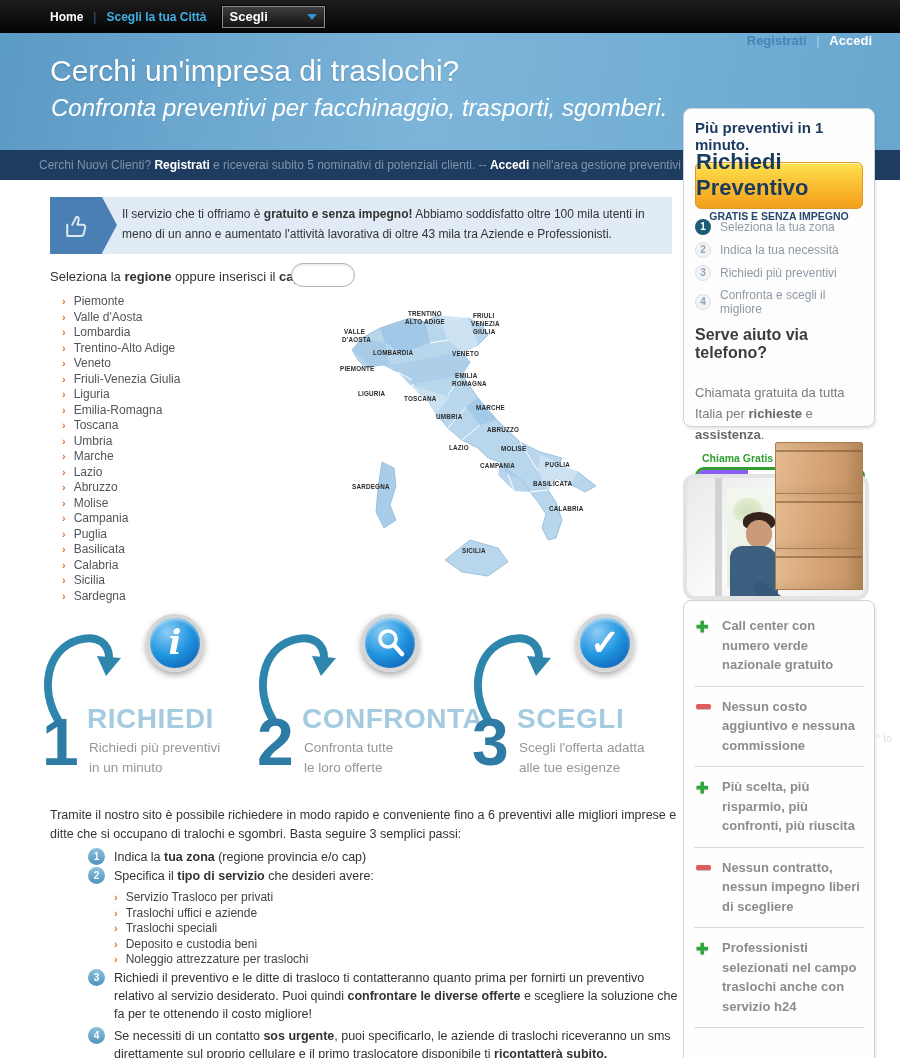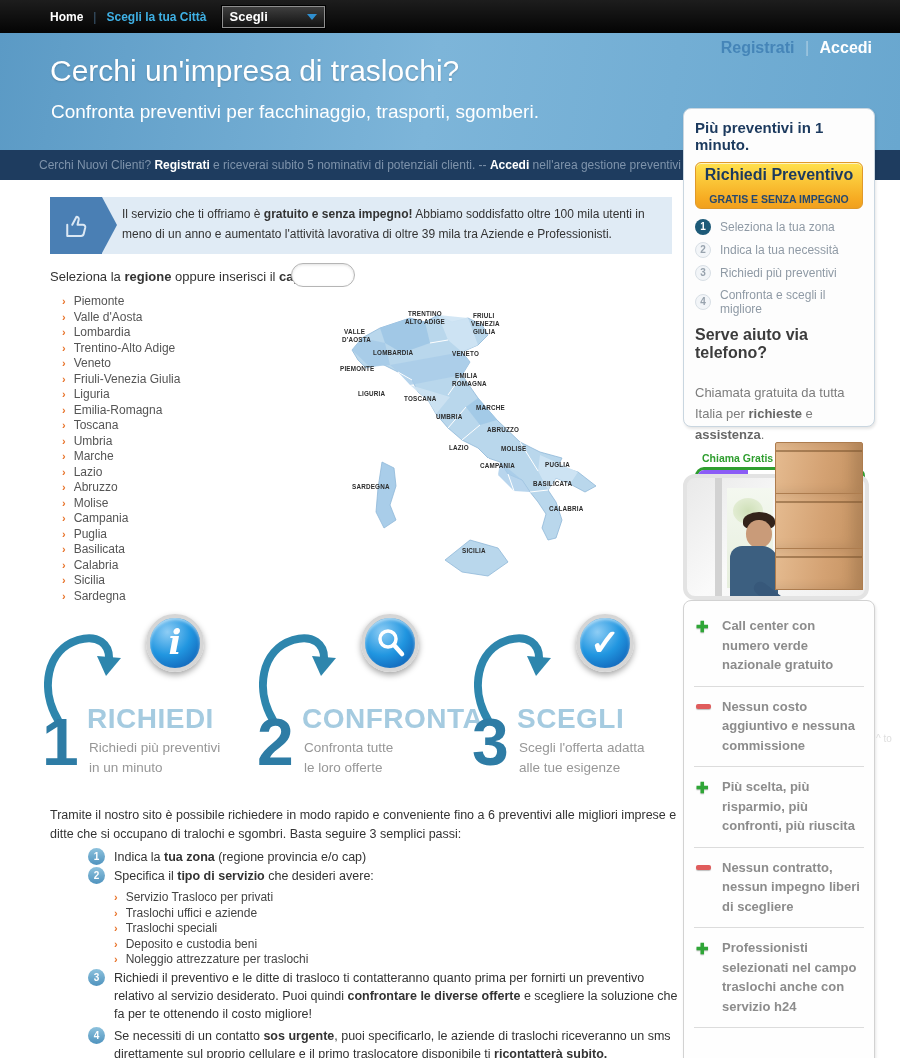--- a/index.html
+++ b/index.html
@@ -17,27 +17,27 @@
                 background:linear-gradient(#3e3e3e,#121212); border:1px solid #8f8f8f;
                 box-shadow:0 0 0 1px #000; display:flex; align-items:center;
                 justify-content:space-between; padding:0 7px; cursor:pointer; }
   .cityselect .lbl { color:#fff; font-weight:bold; font-size:13px; }
   .caret-dn { width:0; height:0; border-left:5px solid transparent;
               border-right:5px solid transparent; border-top:6px solid #2f8fd0; }
 
   
   .bluehead { position:absolute; top:33px; left:0; width:900px; height:117px;
               background:linear-gradient(100deg,#5b9ac5 0%,#7db5d9 48%,#69a7cf 100%); }
-  .account { position:absolute; top:6px; right:28px; font-size:16px;margin-left:36px; }
+  .account { position:absolute; top:0; right:28px; font-size:13px;margin-left:36px; }
   .account .reg { color:#4585b8; font-weight:bold; cursor:pointer; }
   .account .adiv { color:#a8cbe2; margin:0 6px; }
   .account .log { color:#fff; font-weight:bold; cursor:pointer; }
   .htitle { position:absolute; left:50px; top:21px; color:#fff; font-size:30px;
             text-shadow:0 1px 2px rgba(0,0,0,0.18); }
-  .hsub { position:absolute; left:51px; top:68px; color:#fff; font-size:19px; }
+  .hsub { position:absolute; left:51px; top:61px; color:#fff; font-size:24px;font-style:italic; }
 
   
   .navstrip { position:absolute; top:150px; left:0; width:900px; height:30px; background:#1e3c5f; }
   .ns-inner { width:720px; text-align:center; line-height:30px; font-size:12px; color:#7e93ab; }
   .ns-inner b { color:#fff; cursor:pointer; }
 
   
   .promo { position:absolute; left:50px; top:197px; width:622px; height:57px; background:#e0ebf5; }
   .ticon { position:absolute; left:0; top:0; width:52px; height:57px; background:#4a7fb4;
            display:flex; align-items:center; justify-content:center; }
@@ -90,21 +90,21 @@
   
   .sb1 { position:absolute; left:683px; top:108px; width:192px; height:319px; background:#fdfdfd;
          border:1px solid #c9d6e0; border-radius:8px; box-shadow:1px 2px 3px rgba(0,0,0,0.10);
          padding:10px 11px; }
   .sbtitle { font-size:15px; font-weight:bold; color:#1c3a5e; }
   .cta { margin-top:9px; width:100%; height:47px;
          background:linear-gradient(#ffe14d,#f6ab22 80%,#f0a01e);
          border:1px solid #e0992a; border-radius:6px; display:flex; flex-direction:column;
          align-items:center; justify-content:center; cursor:pointer;
          box-shadow:inset 0 1px 0 rgba(255,255,255,0.65); }
-  .cta .l1 { font-size:16px; font-weight:bold; color:#1c3a5e; }
+  .cta .l1 { font-size:22px; font-weight:bold; color:#1c3a5e; }
   .cta .l2 { font-size:10.5px; font-weight:bold; color:#27496e; margin-top:9px; }
   .sbsteps { margin:10px 0 0; padding:0; list-style:none; }
   .sbsteps li { display:flex; align-items:center; margin-bottom:7px; font-size:12px; color:#8f9aa5; }
   .scirc { width:16px; height:16px; border-radius:50%; margin-right:9px; flex:0 0 16px;
            text-align:center; font-size:10px; font-weight:bold; line-height:16px; }
   .scirc.active { background:#1d5a78; color:#fff; }
   .scirc.idle { background:#f2f5f8; border:1px solid #d8dfe5; color:#97a2ad; line-height:14px; }
   .phead { margin-top:10px; font-size:16px; font-weight:bold; color:#3c3c3c; }
   .ptext2 { margin-top:21px; font-size:13px; color:#7c7c7c; line-height:1.6; }
   .ptext2 b { color:#676767; }
@@ -193,21 +193,21 @@
   <div class="navstrip">
     <div class="ns-inner"><span>Cerchi Nuovi Clienti? </span><b>Registrati</b><span> e riceverai subito 5 nominativi di potenziali clienti. -- </span><b>Accedi</b><span> nell'area gestione preventivi</span></div>
   </div>
 
   <div class="promo">
     <div class="ticon">
       <svg width="30" height="30" viewBox="0 0 24 24" fill="none" stroke="#dbe8f4" stroke-width="1.6" stroke-linejoin="round" stroke-linecap="round">
         <path d="M5 11 v9 M5 20 h11 c1.2 0 2-.8 2.2-1.8 l1.2-5 c.2-1-.6-2.2-1.8-2.2 h-4.4 l1-4.2 c.2-1.2-.6-2.2-1.8-2.2 l-3.4 6.4"></path>
       </svg>
     </div>
-    <div class="ptext"><span>Il servizio che ti offriamo è </span><b>gratuito e senza impegno!</b><span> Abbiamo soddisfatto oltre 100 mila utenti in meno di un anno e aumentato l'attività lavorativa di oltre 39 mila tra Aziende e Professionisti.</span></div>
+    <div class="ptext"><span>Il servizio che ti offriamo è </span><b>gratuito e senza impegno!</b><span> Abbiamo soddisfatto oltre 100 mila utenti in meno di un anno e aumentato l'attività lavorativa di oltre 43 mila tra Aziende e Professionisti.</span></div>
   </div>
 
   <div class="selrow"><span>Seleziona la </span><b>regione</b><span> oppure inserisci il </span><b>cap</b> <span class="oarr">›</span></div>
   <input class="capinput" value="" style="">
 
   <ul class="regionlist">
     <li><span class="oarr">›</span><span>Piemonte</span></li>
     <li><span class="oarr">›</span><span>Valle d'Aosta</span></li>
     <li><span class="oarr">›</span><span>Lombardia</span></li>
     <li><span class="oarr">›</span><span>Trentino-Alto Adige</span></li>

